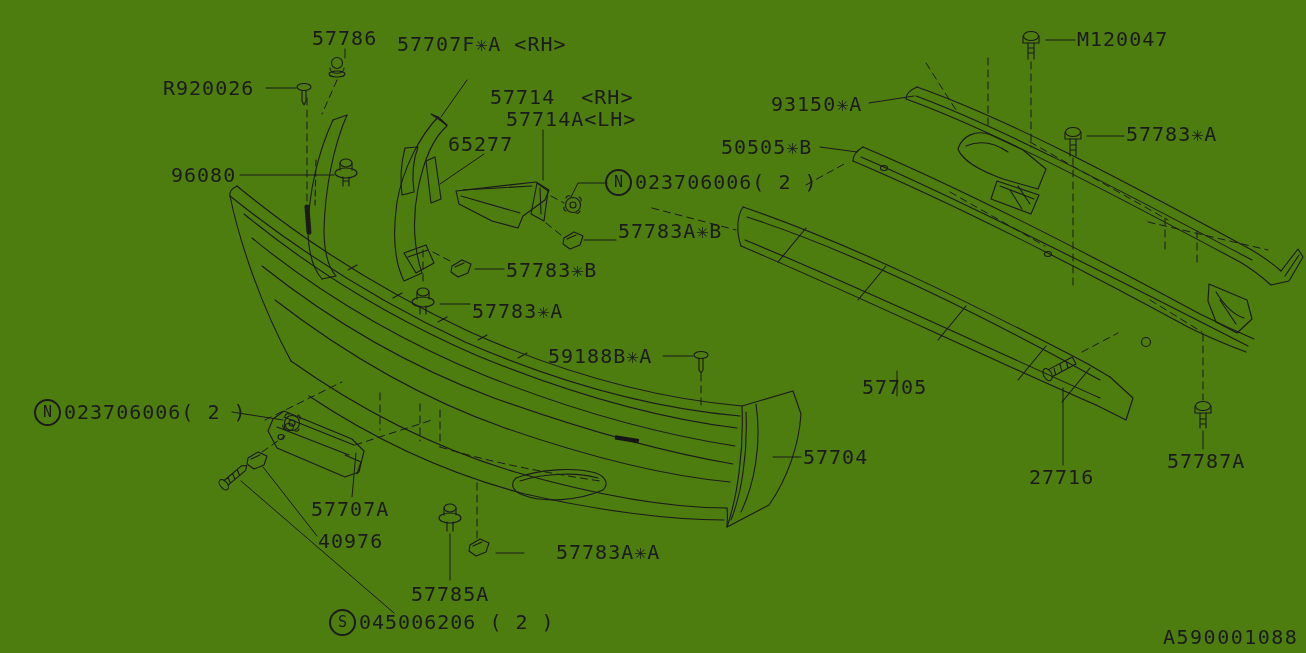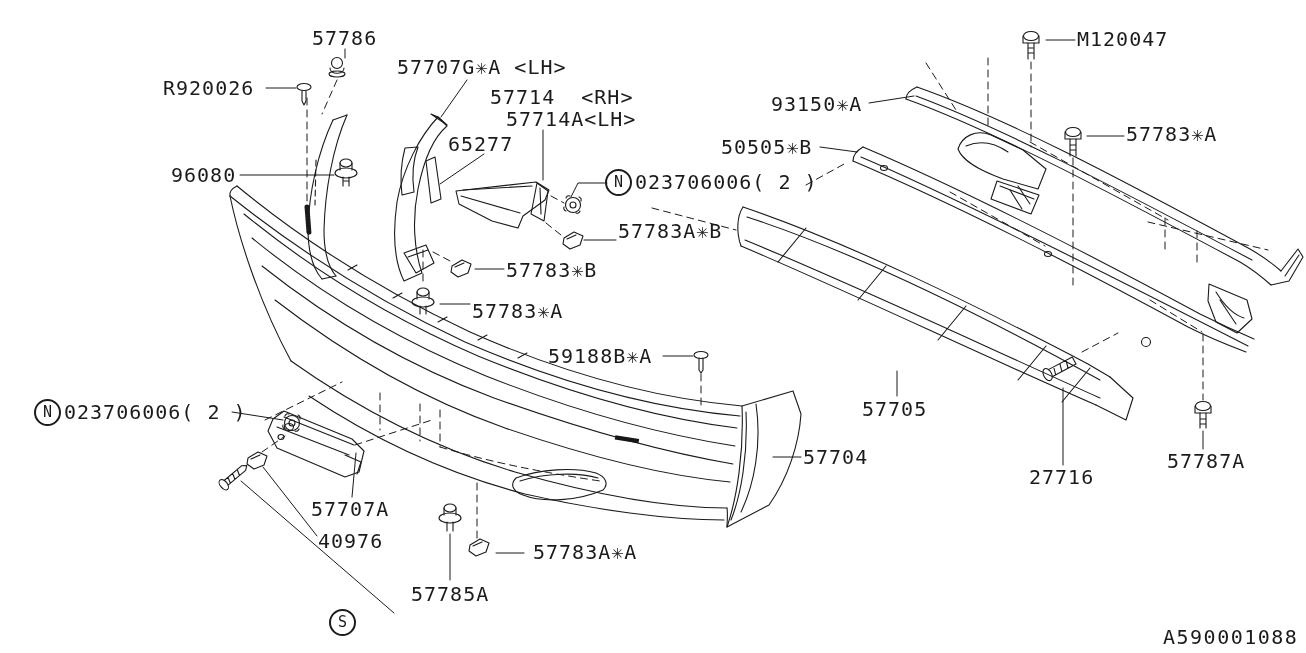--- a/index.html
+++ b/index.html
@@ -1,17 +1,17 @@
 <!DOCTYPE html>
 <html><head>
 <meta charset="utf-8">
 <style>
   html,body{margin:0;padding:0;background:#e8e8e8;}
   #stage{
-    position:relative;width:1306px;height:653px;background:#ffffff;
+    position:relative;width:1306px;height:653px;background:#4d7c0f;
     overflow:hidden;font-family:"DejaVu Sans Mono","DejaVu Sans",monospace;
   }
   #art{position:absolute;left:0;top:0;}
   .lbl{
     position:absolute;font:20px/1.15 "DejaVu Sans Mono","DejaVu Sans",monospace;
     color:#1b1b1b;letter-spacing:1px;white-space:pre;
   }
   .lbl-composite{display:flex;align-items:center;height:28px;}
   .circ{
     display:inline-block;box-sizing:border-box;width:27px;height:27px;flex:0 0 27px;
@@ -268,21 +268,21 @@
       <path d="M1073,158 L1073,288"></path>
       <path d="M1082,352 L1118,333"></path>
       <path d="M1150,300 L1202,332"></path>
       <path d="M1203,334 L1203,400"></path>
       <path d="M1148,222 L1268,250"></path>
       <path d="M1165,218 L1165,252 M1197,231 L1197,264"></path>
     </g>
   </svg>
 
   <div class="lbl" style="left:312px;top:27px">57786</div>
-  <div class="lbl" style="left:397px;top:56px">57707G✳A &lt;LH&gt;</div>
+  <div class="lbl" style="left:397px;top:33px">57707F✳A &lt;RH&gt;</div>
   <div class="lbl" style="left:163px;top:77px">R920026</div>
   <div class="lbl" style="left:490px;top:86px">57714  &lt;RH&gt;</div>
   <div class="lbl" style="left:506px;top:108px">57714A&lt;LH&gt;</div>
   <div class="lbl" style="left:1077px;top:28px">M120047</div>
   <div class="lbl" style="left:771px;top:93px">93150✳A</div>
   <div class="lbl" style="left:448px;top:133px">65277</div>
   <div class="lbl" style="left:721px;top:136px">50505✳B</div>
   <div class="lbl" style="left:1126px;top:123px">57783✳A</div>
   <div class="lbl" style="left:171px;top:164px">96080</div>
 
@@ -294,29 +294,30 @@
   <div class="lbl" style="left:618px;top:220px">57783A✳B</div>
   <div class="lbl" style="left:506px;top:259px">57783✳B</div>
   <div class="lbl" style="left:472px;top:300px">57783✳A</div>
   <div class="lbl" style="left:548px;top:345px">59188B✳A</div>
 
   <div class="lbl lbl-composite" style="left:34px;top:398px">
     <span class="circ">N</span>
     <span>023706006( 2 )</span>
   </div>
 
-  <div class="lbl" style="left:862px;top:398px">57705</div>
+  <div class="lbl" style="left:862px;top:376px">57705</div>
   <div class="lbl" style="left:803px;top:446px">57704</div>
   <div class="lbl" style="left:311px;top:498px">57707A</div>
   <div class="lbl" style="left:318px;top:530px">40976</div>
-  <div class="lbl" style="left:533px;top:541px">57783A✳A</div>
+  <div class="lbl" style="left:556px;top:541px">57783A✳A</div>
   <div class="lbl" style="left:411px;top:583px">57785A</div>
 
   <div class="lbl lbl-composite" style="left:329px;top:608px">
     <span class="circ">S</span>
+    <span>045006206 ( 2 )</span>
   </div>
 
   <div class="lbl" style="left:1029px;top:466px">27716</div>
   <div class="lbl" style="left:1167px;top:450px">57787A</div>
 
   <div class="drawing-no" style="left:1163px;top:627px">A590001088</div>
 
 </div>
 
 </body></html>

